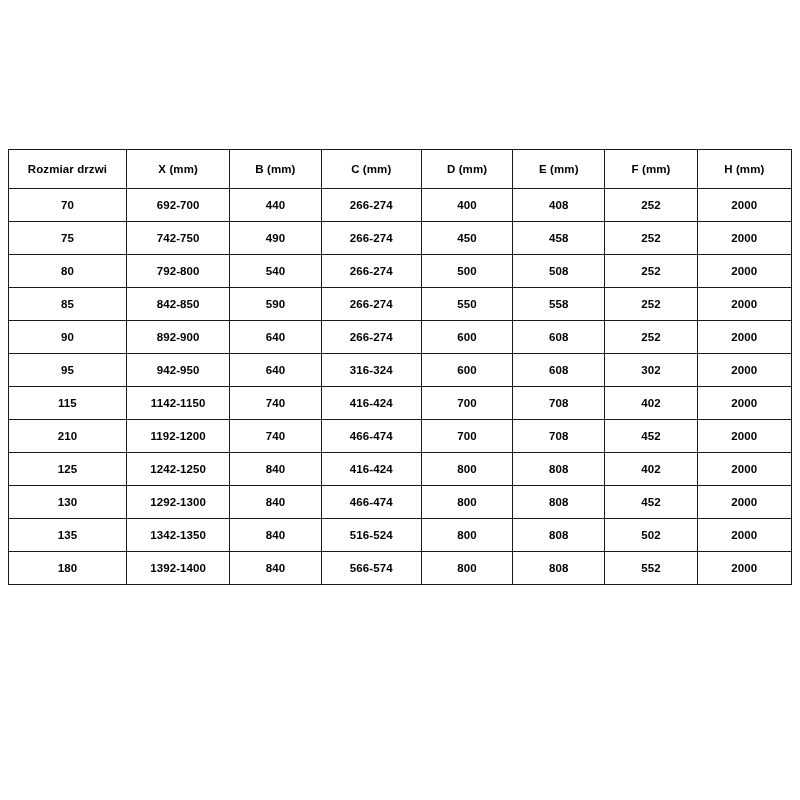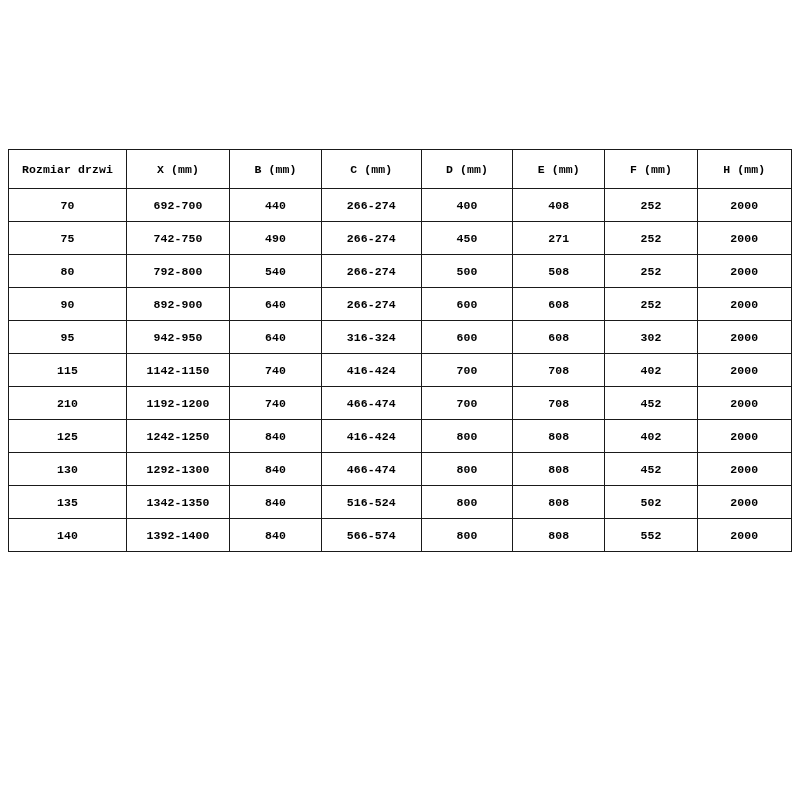--- a/index.html
+++ b/index.html
@@ -17,21 +17,20 @@
     position: relative;
     width: 800px;
     height: 800px;
     background: #ffffff;
   }
   .table-wrap {
     position: absolute;
     left: 8px;
     top: 149px;
     width: 784px;
-    font-family: Liberation Mono, monospace;
   }
   table.size-table {
     border-collapse: collapse;
     width: 784px;
     table-layout: fixed;
   }
   table.size-table th,
   table.size-table td {
     border: 1px solid #1a1a1a;
     text-align: center;
@@ -94,31 +93,41 @@
           <td>408</td>
           <td>252</td>
           <td>2000</td>
         </tr>
         <tr>
           <td>75</td>
           <td>742-750</td>
           <td>490</td>
           <td>266-274</td>
           <td>450</td>
-          <td>271</td>
+          <td>458</td>
           <td>252</td>
           <td>2000</td>
         </tr>
         <tr>
           <td>80</td>
           <td>792-800</td>
           <td>540</td>
           <td>266-274</td>
           <td>500</td>
           <td>508</td>
+          <td>252</td>
+          <td>2000</td>
+        </tr>
+        <tr>
+          <td>85</td>
+          <td>842-850</td>
+          <td>590</td>
+          <td>266-274</td>
+          <td>550</td>
+          <td>558</td>
           <td>252</td>
           <td>2000</td>
         </tr>
         <tr>
           <td>90</td>
           <td>892-900</td>
           <td>640</td>
           <td>266-274</td>
           <td>600</td>
           <td>608</td>
@@ -179,21 +188,21 @@
           <td>135</td>
           <td>1342-1350</td>
           <td>840</td>
           <td>516-524</td>
           <td>800</td>
           <td>808</td>
           <td>502</td>
           <td>2000</td>
         </tr>
         <tr>
-          <td>140</td>
+          <td>180</td>
           <td>1392-1400</td>
           <td>840</td>
           <td>566-574</td>
           <td>800</td>
           <td>808</td>
           <td>552</td>
           <td>2000</td>
         </tr>
       </tbody>
     </table>

